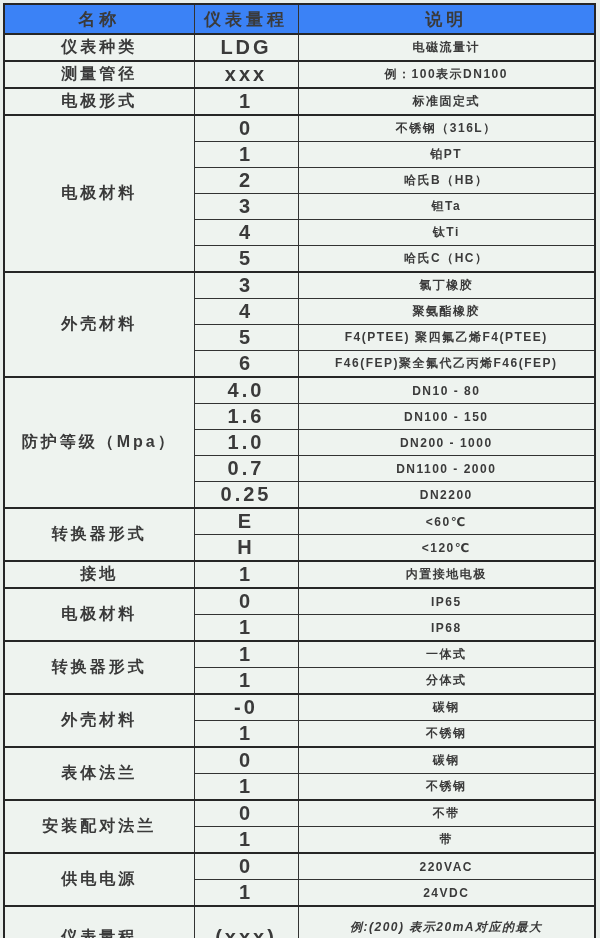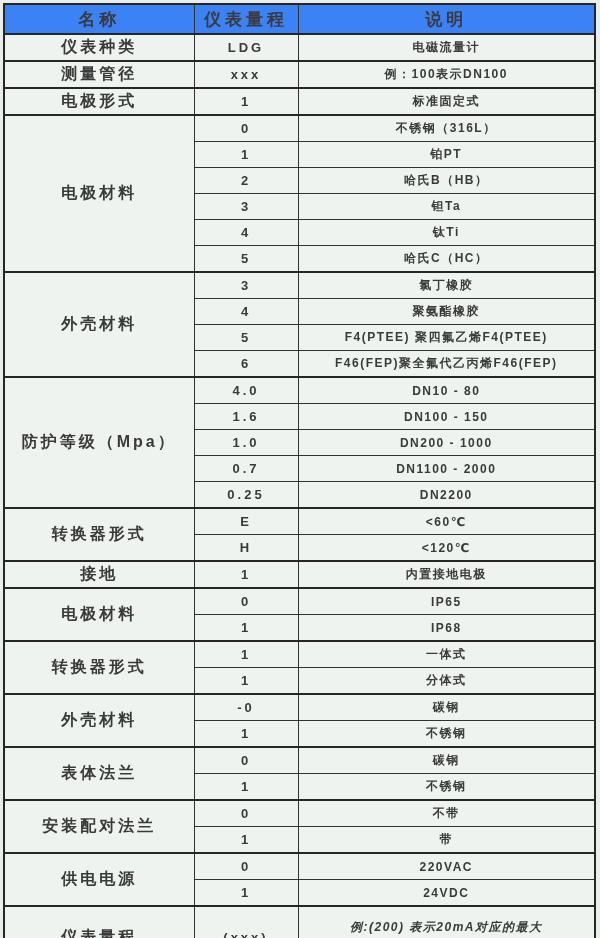--- a/index.html
+++ b/index.html
@@ -43,21 +43,21 @@
     font-size: 17px;
     letter-spacing: 4px;
     height: 28px;
     border: 1.8px solid #262626;
   }
   td.name-cell {
     font-size: 16px;
     letter-spacing: 3px;
   }
   td.code-cell {
-    font-size: 13px;
+    font-size: 20px;
     letter-spacing: 3px;
   }
   td.desc-cell {
     font-size: 12px;
     letter-spacing: 1.5px;
   }
   tbody td { height: 25px; }
   tr.tall td { height: 60px; }
   td.desc-cell .line { line-height: 1.55; font-style: italic; }
 </style>

